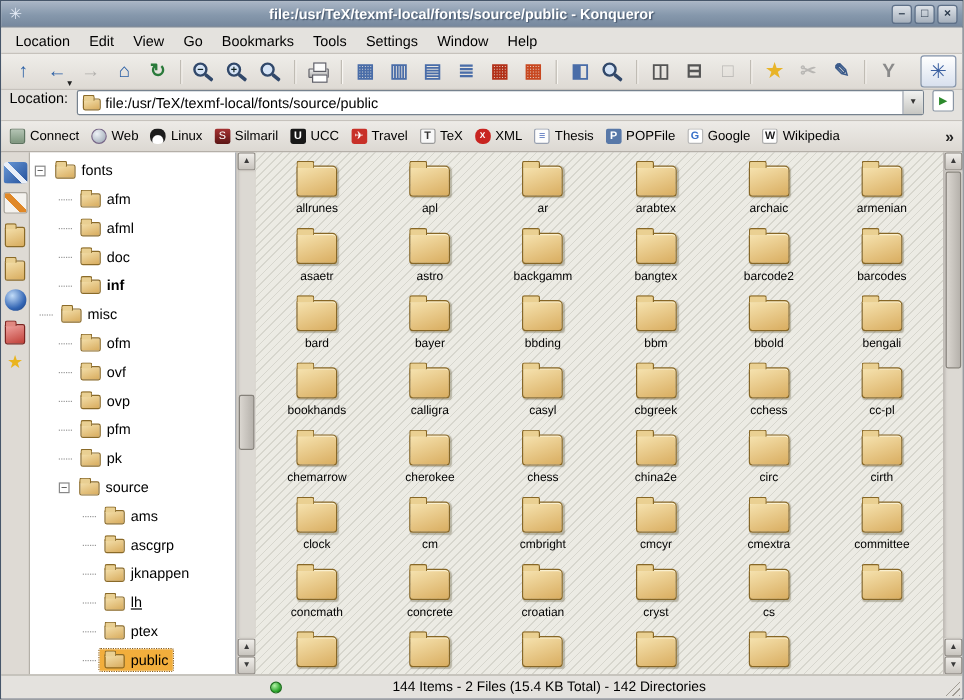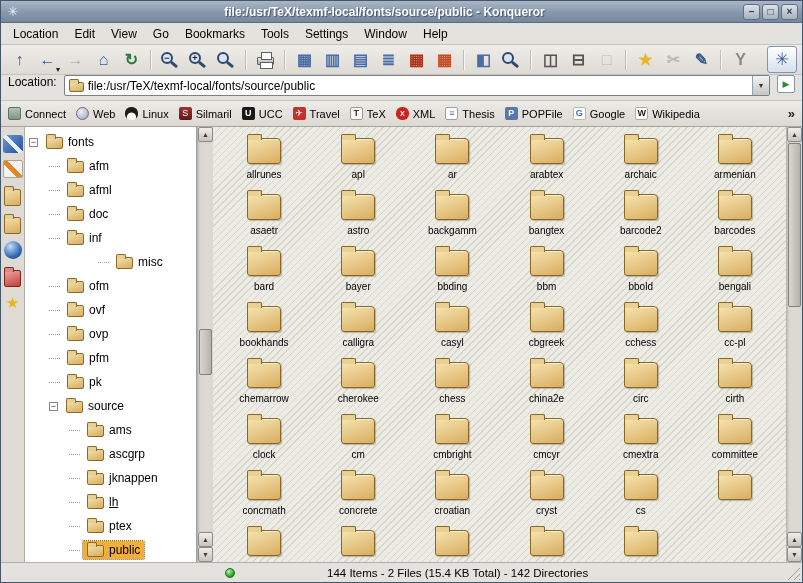--- a/index.html
+++ b/index.html
@@ -385,28 +385,28 @@
             <span class="tree-label">afml</span>
           </span>
         </div>
         <div class="tree-row" style="padding-left: 24px;">
           <span class="branch"></span>
           <span class="sel-wrap">
             <span class="mini-folder tree-folder"></span>
             <span class="tree-label">doc</span>
           </span>
         </div>
-        <div class="tree-row" style="padding-left: 24px;">
+        <div class="tree-row" style="padding-left: 24px; font-weight: bold;">
           <span class="branch"></span>
           <span class="sel-wrap">
             <span class="mini-folder tree-folder"></span>
             <span class="tree-label">inf</span>
           </span>
         </div>
-        <div class="tree-row" style="padding-left: 28px; margin-left: 45px;">
+        <div class="tree-row" style="padding-left: 8px;">
           <span class="branch"></span>
           <span class="sel-wrap">
             <span class="mini-folder tree-folder"></span>
             <span class="tree-label">misc</span>
           </span>
         </div>
         <div class="tree-row" style="padding-left: 24px;">
           <span class="branch"></span>
           <span class="sel-wrap">
             <span class="mini-folder tree-folder"></span>

